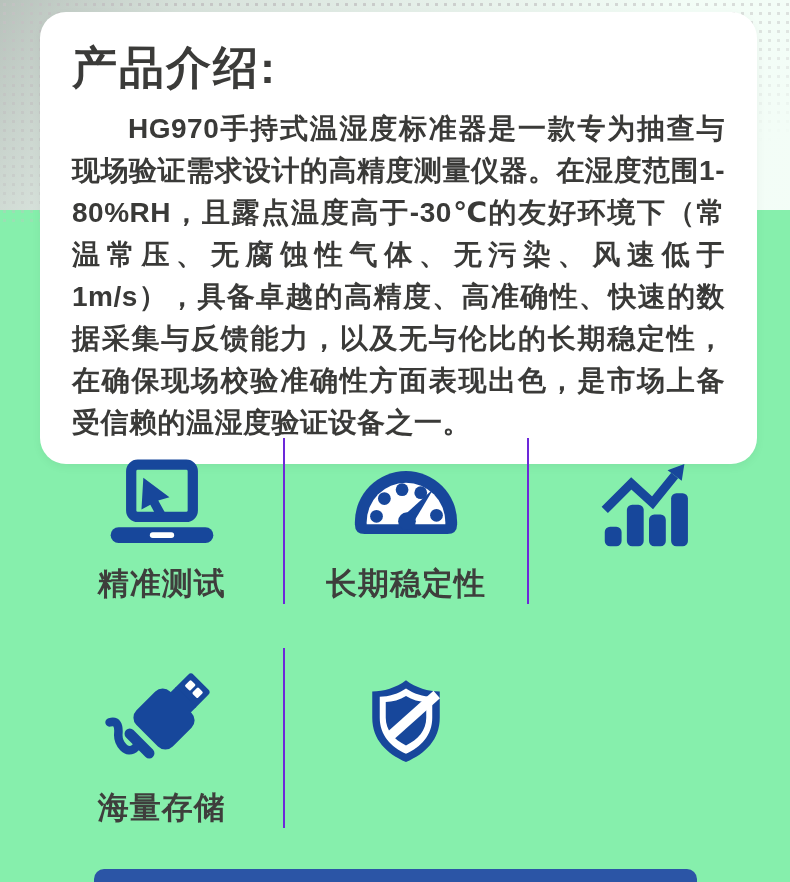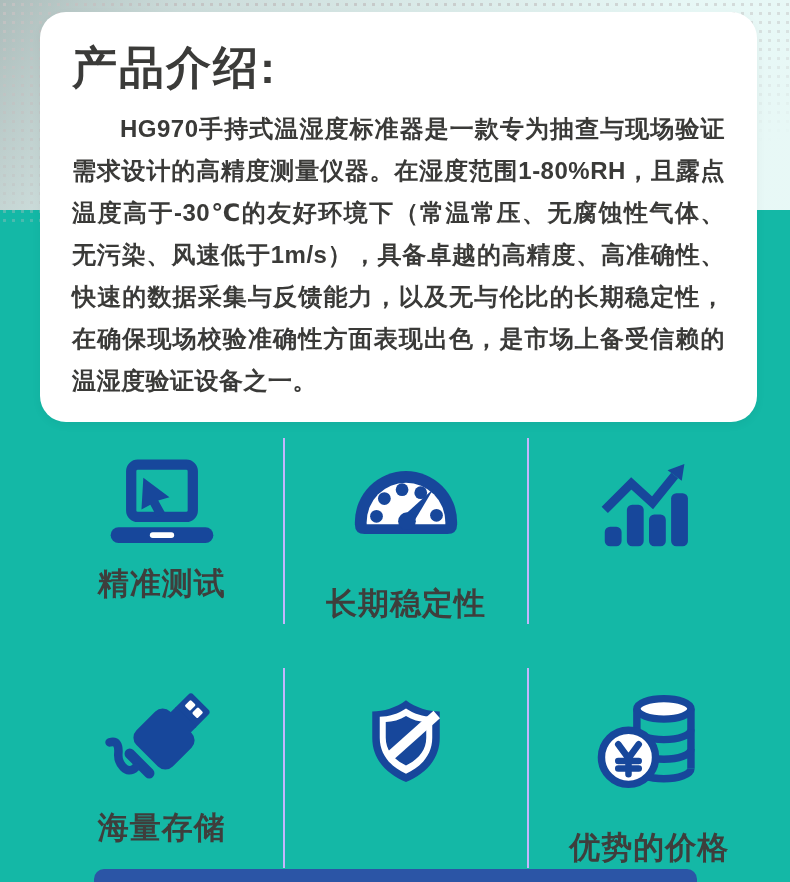--- a/index.html
+++ b/index.html
@@ -1,18 +1,18 @@
 <!DOCTYPE html>
 <html><head>
 <meta charset="utf-8">
 <style>
   html,body{margin:0;padding:0;background:#ffffff;}
   .page{
     position:relative;width:790px;height:882px;margin:0 auto;
-    background:#14b8a6;overflow:hidden;
+    background:#86efac;overflow:hidden;
     font-family:"Liberation Sans","DejaVu Sans",sans-serif;
     color:#3B3B39;
   }
   
   .swoosh{
     position:absolute;top:0;left:0;right:0;height:210px;
     background:linear-gradient(125deg,#bdbdbd 0%,#e0e0e0 20%,#efefef 45%,#ffffff 75%);
     opacity:.9;
   }
   .halftone{
@@ -27,33 +27,33 @@
     position:absolute;top:12px;left:40px;width:717px;min-height:352px;
     background:#ffffff;border-radius:26px;
     box-shadow:0 3px 10px rgba(0,0,0,.05);
     padding:18px 32px 20px 32px;box-sizing:border-box;z-index:2;
   }
   .card-title{
     font-size:45px;font-weight:800;letter-spacing:2px;
     color:#3B3B39;margin:8px 0 10px 0;
   }
   .card-paragraph{
-    font-size:24px;line-height:42px;font-weight:700;color:#3A3A38;
+    font-size:28px;line-height:42px;font-weight:700;color:#3A3A38;
     text-align:justify;text-indent:2em;letter-spacing:.5px;margin:0;
   }
   
   .features{
     position:absolute;top:438px;left:40px;right:20px;z-index:2;
     display:grid;grid-template-columns:repeat(3,1fr);row-gap:44px;
   }
   .cell{
     display:flex;flex-direction:column;align-items:center;
     padding-top:16px;box-sizing:border-box;
   }
-  .cell.has-divider{border-left:2px solid #c4b5fd;gap:20px;}
+  .cell.has-divider{border-left:2px solid #6d28d9;}
   .icon-box{
     height:96px;display:flex;align-items:center;justify-content:center;
     margin-bottom:14px;
   }
   .cell.row2{padding-top:14px;text-align:center;}
   .cell.row2 .icon-box{height:118px;margin-bottom:8px;}
   .feature-label{
     font-size:31px;font-weight:700;color:#3E3E3C;letter-spacing:1px;
     line-height:40px;white-space:nowrap;
   }
@@ -142,32 +142,18 @@
       <div class="icon-box">
         <svg width="90" height="109" viewBox="0 0 120 120" xmlns="http://www.w3.org/2000/svg">
           <path d="M60 5 C47 15 30 20 15 20 L15 55 C15 84 34 103 60 114 C86 103 105 84 105 55 L105 20 C90 20 73 15 60 5 Z" fill="#17479B"></path>
           <path d="M60 16 C50 23 37 27 25 27 L25 55 C25 78 40 94 60 103 C80 94 95 78 95 55 L95 27 C83 27 70 23 60 16 Z" fill="#ffffff"></path>
           <path d="M60 26 C52 31 42 34 33 34 L33 55 C33 72 44 84 60 92 C76 84 87 72 87 55 L87 34 C78 34 68 31 60 26 Z" fill="#17479B"></path>
           <line x1="36" y1="82" x2="101" y2="24" stroke="#ffffff" stroke-width="13"></line>
         </svg>
       </div>
     </div>
 
-    <div class="cell row2 has-divider">
-      <div class="icon-box">
-        <svg width="110" height="103" viewBox="0 0 118 110" xmlns="http://www.w3.org/2000/svg">
-          <ellipse cx="75" cy="20" rx="29" ry="11" fill="#ffffff" stroke="#17479B" stroke-width="8"></ellipse>
-          <path d="M46 20 L46 84 M104 20 L104 84" fill="none" stroke="#17479B" stroke-width="8"></path>
-          <path d="M46 42 A29 11 0 0 0 104 42" fill="none" stroke="#17479B" stroke-width="8"></path>
-          <path d="M46 63 A29 11 0 0 0 104 63" fill="none" stroke="#17479B" stroke-width="8"></path>
-          <path d="M46 84 A29 11 0 0 0 104 84" fill="none" stroke="#17479B" stroke-width="8"></path>
-          <circle cx="37" cy="72" r="29" fill="#ffffff" stroke="#17479B" stroke-width="8"></circle>
-          <path d="M26 58 L37 73 M48 58 L37 73 M37 73 L37 90 M26 76 L48 76 M26 84 L48 84" fill="none" stroke="#17479B" stroke-width="7" stroke-linecap="round"></path>
-        </svg>
-      </div>
-      <div class="feature-label">优势的价格</div>
-    </div>
 
   </div>
 
   <div class="bottom-bar"></div>
 
 </div>
 
 </body></html>

